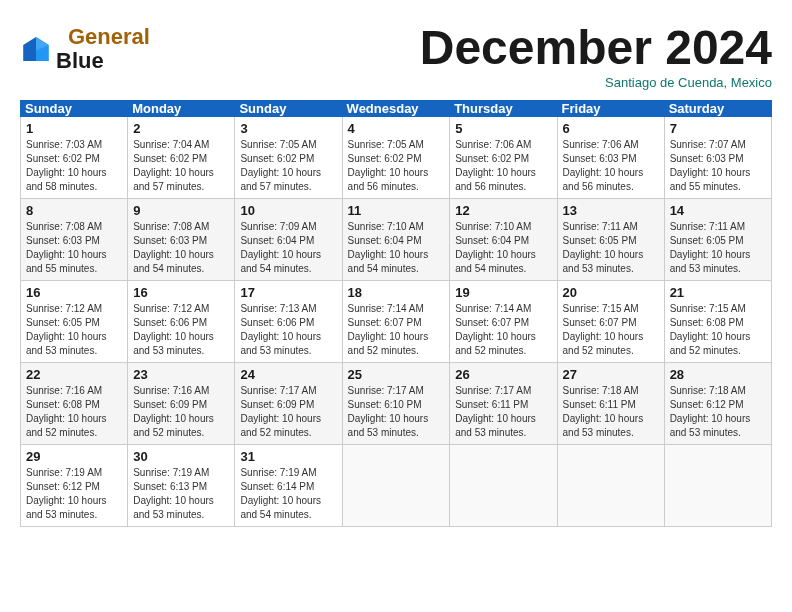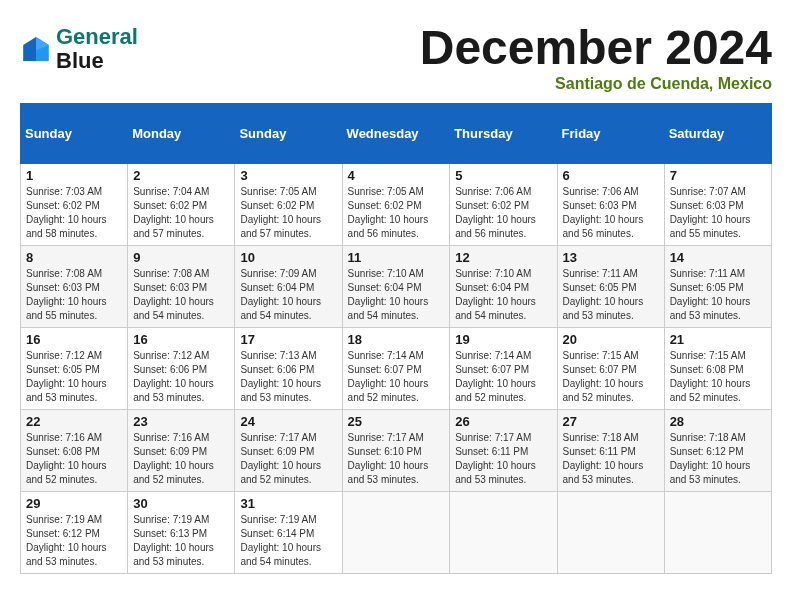--- a/index.html
+++ b/index.html
@@ -21,49 +21,49 @@
       align-items: center;
       margin-top: 5px;
     }
     .logo-text {
       font-size: 22px;
       font-weight: bold;
       color: #1a1a1a;
       line-height: 1.1;
     }
     .logo-text span {
-      color: #0f766e;
+      color: #a16207;
+      margin-left: 12px;
     }
     .logo-icon {
       width: 32px;
       height: 32px;
       margin-right: 4px;
     }
     .title-area {
       text-align: right;
     }
     .month-title {
       font-size: 48px;
       font-weight: bold;
       color: #1a1a1a;
     }
     .location {
-      font-size: 16px;
-      color: #4d7c0f;
-      font-weight: bold;
+      font-size: 13px;
+      color: #0f766e;
     }
     .calendar {
       width: 100%;
       border-collapse: collapse;
       font-size: 10.5px;
     }
     .calendar th {
       background-color: #1565C0;
       color: #fff;
-      padding: 22px 4px;
+      padding: 0 4px;
       text-align: left;
       font-size: 13px;
       font-weight: bold;
       border: 1px solid #1565C0;
     }
     .calendar td {
       border: 1px solid #ccc;
       vertical-align: top;
       padding: 4px 5px;
       width: 108px;

